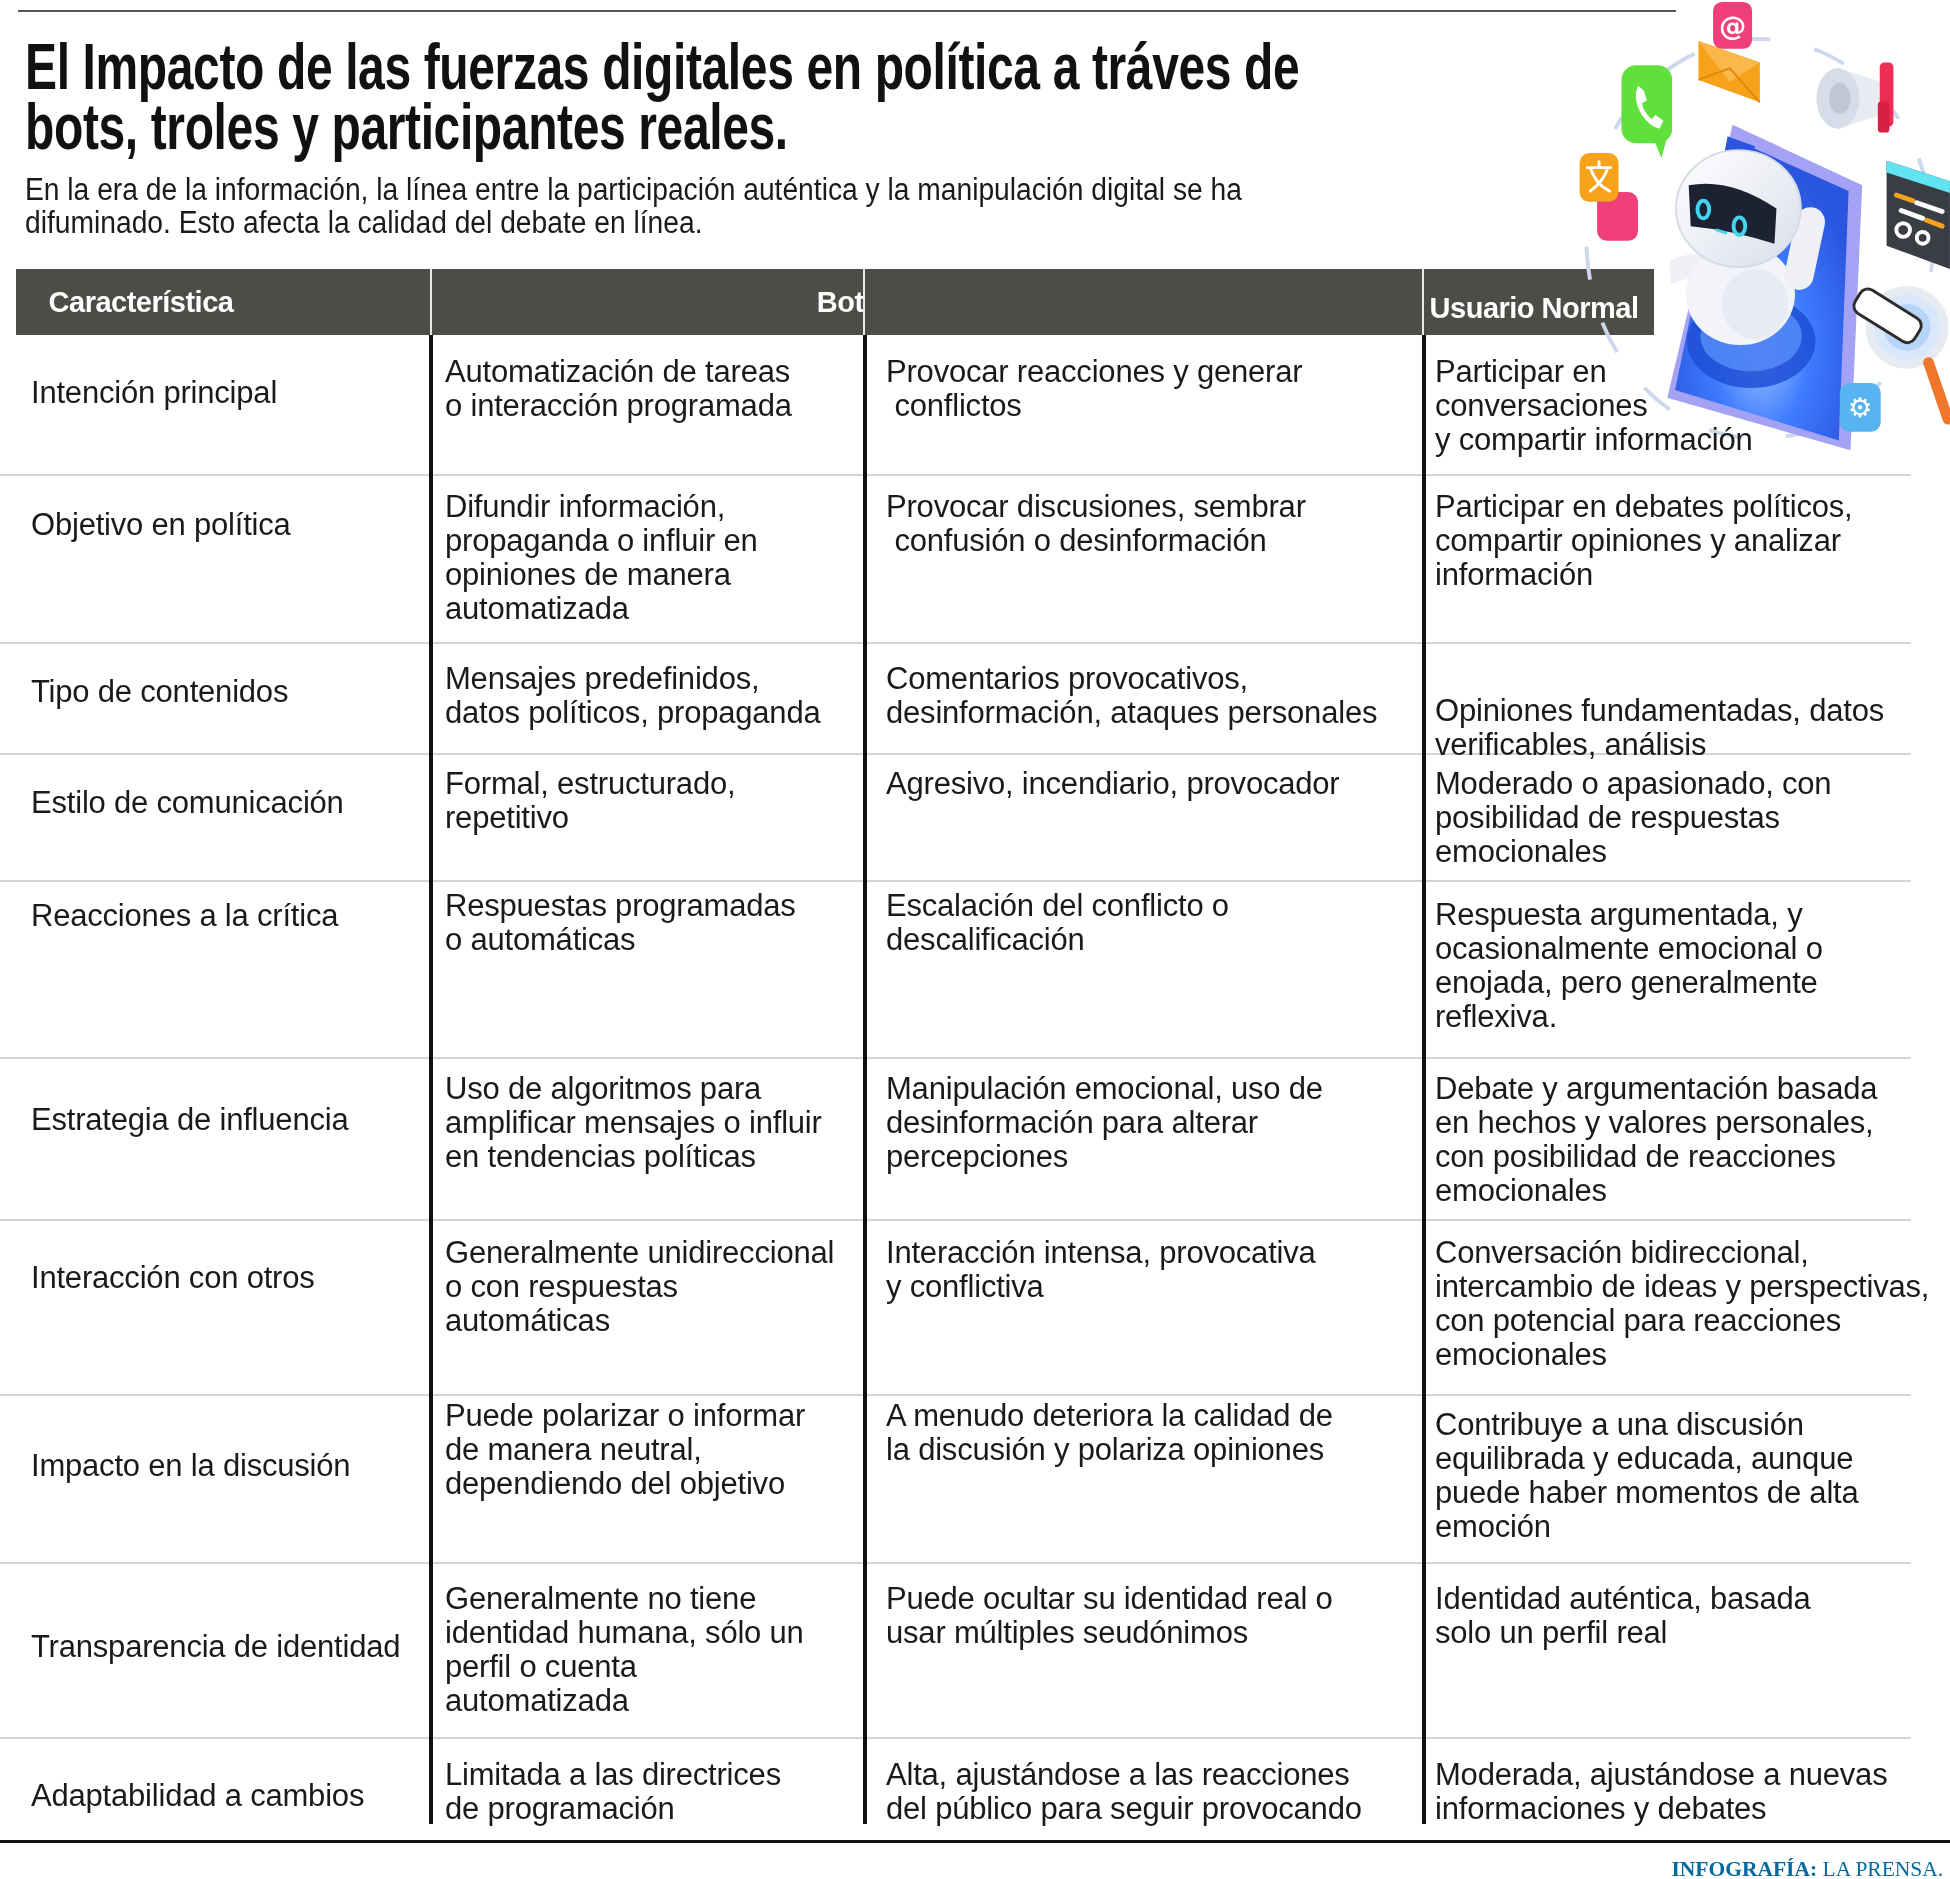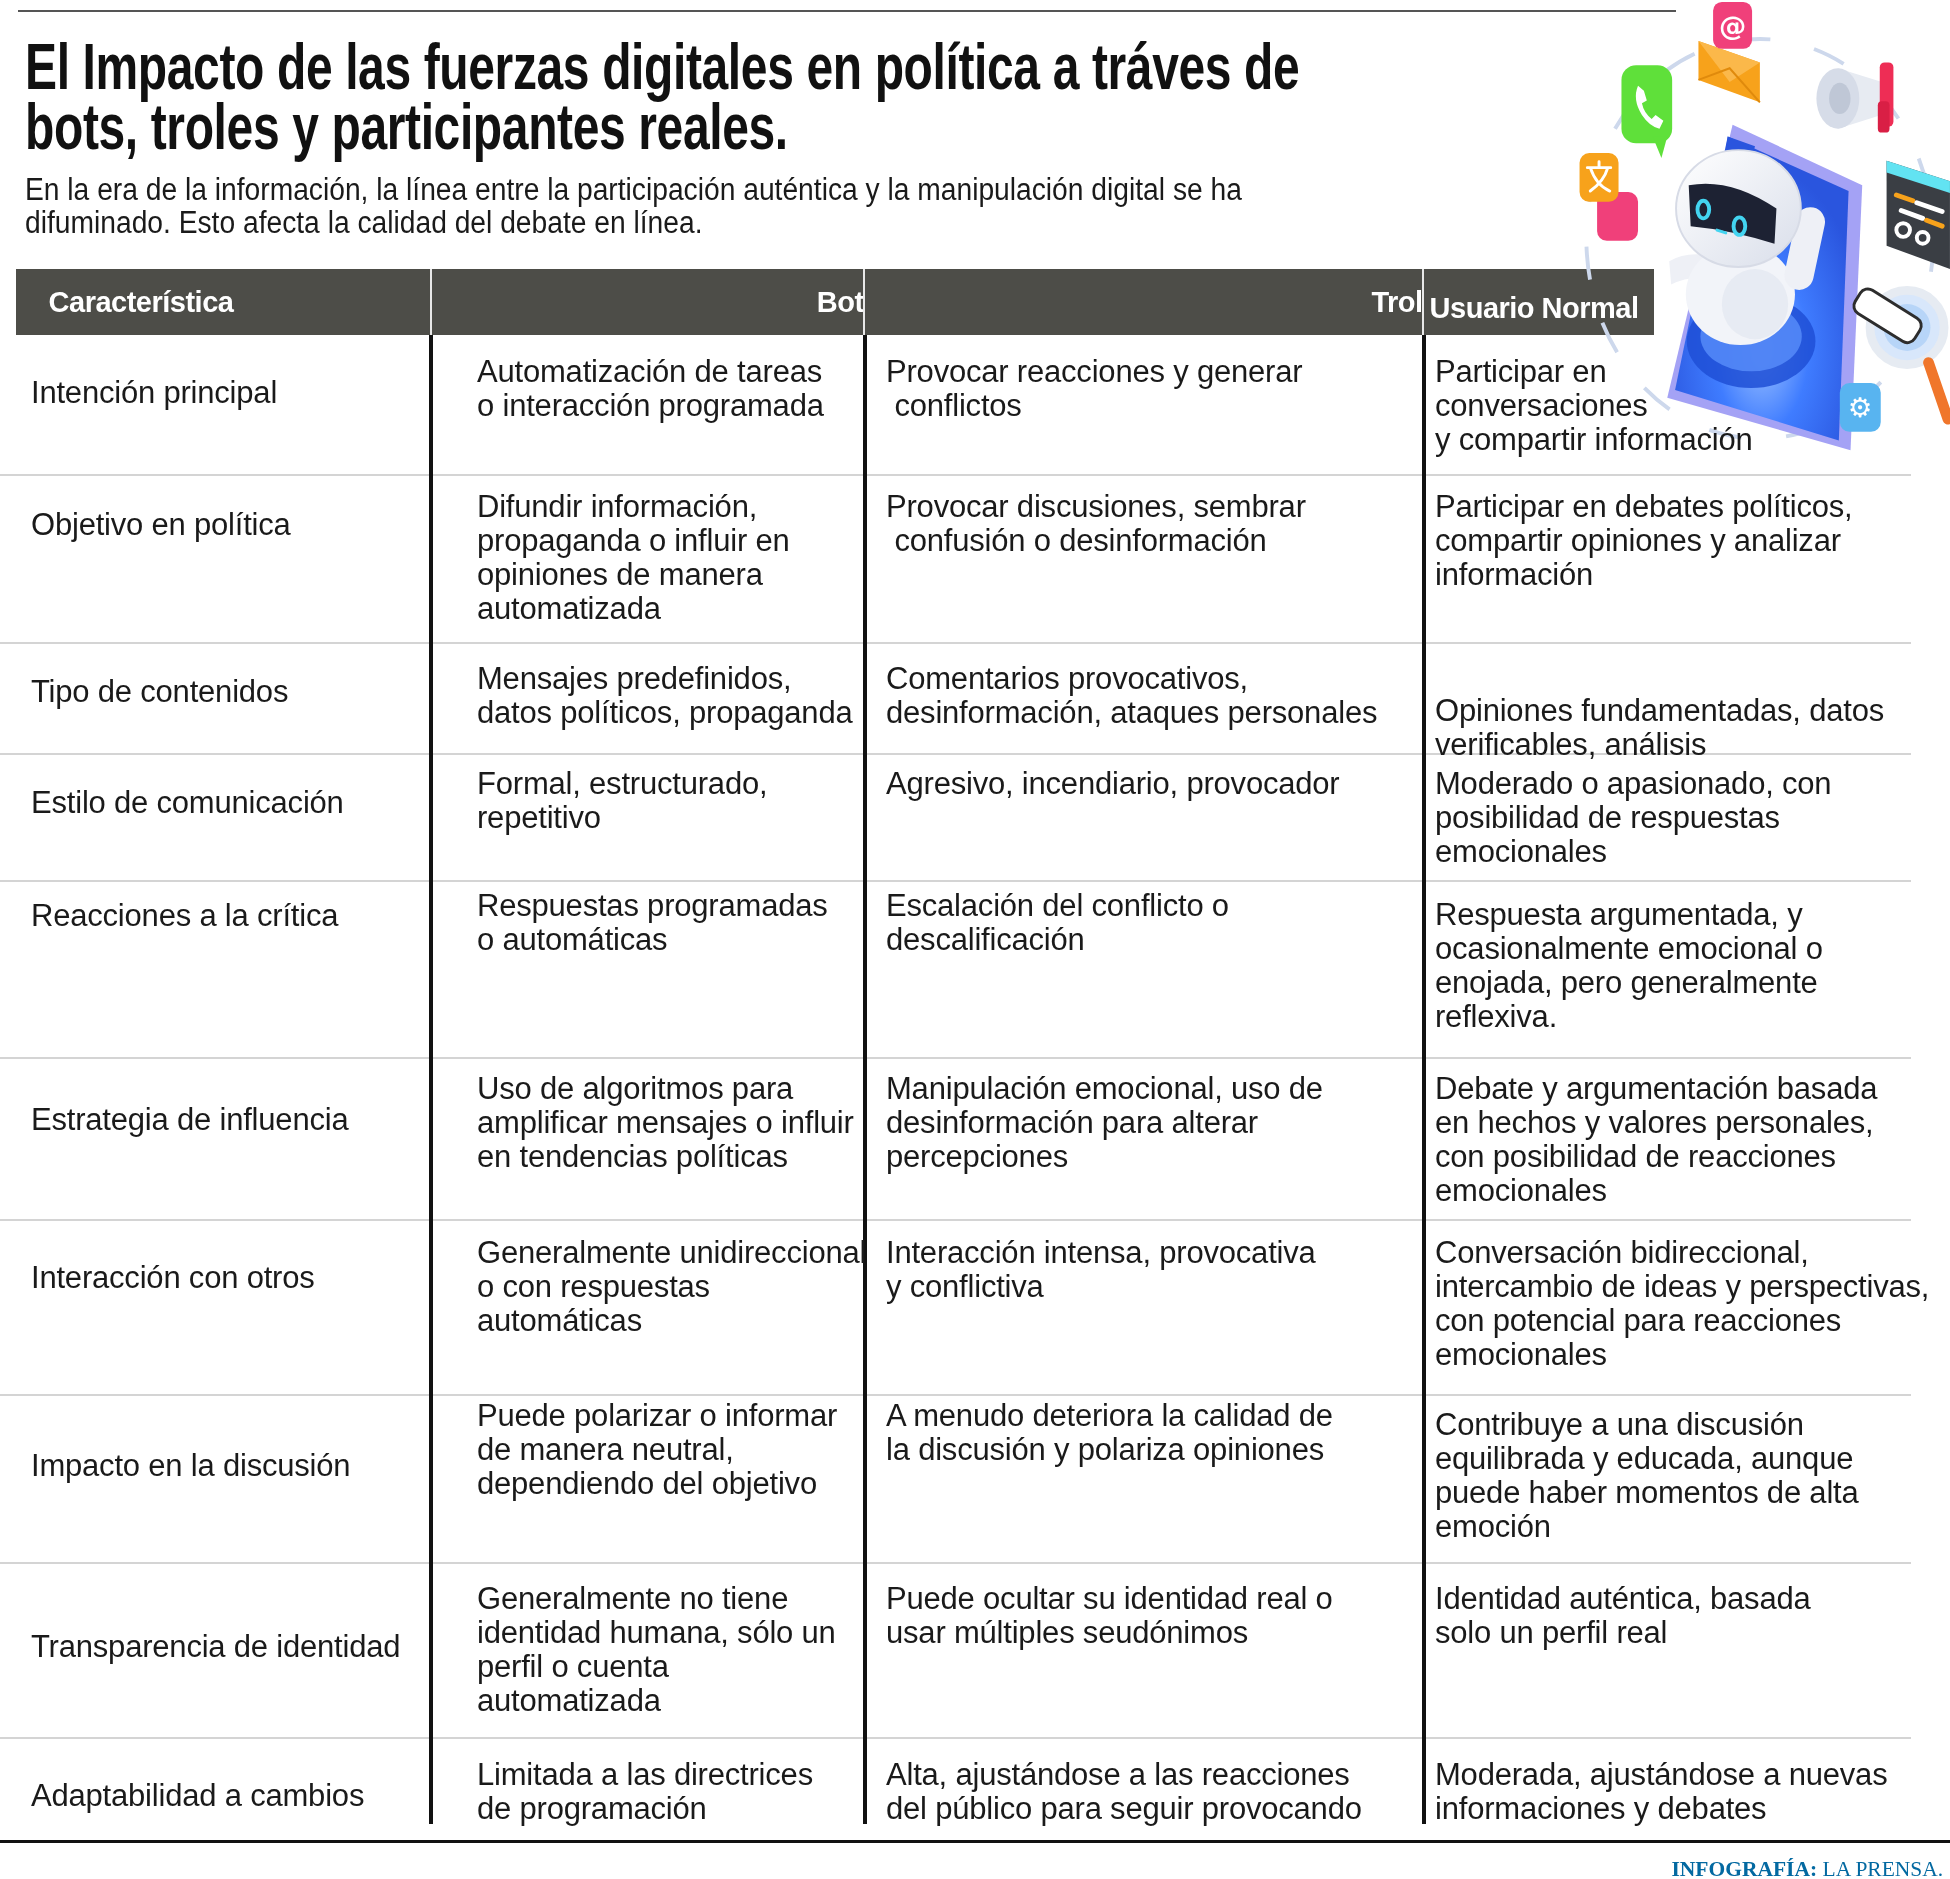--- a/index.html
+++ b/index.html
@@ -69,21 +69,21 @@
     .row-label, .cell {
       position: absolute;
       font-family: "Liberation Sans", sans-serif;
       font-size: 31px; line-height: 34px;
       color: #1a1a1a;
       white-space: pre;
       letter-spacing: -0.2px;
       z-index: 4;
     }
     .row-label { left: 31px; }
-    .c2 { left: 445px; margin-left: 32px; }
+    .c2 { left: 445px; }
     .c3 { left: 886px; }
     .c4 { left: 1435px; }
     
     .illustration {
       position: absolute; left: 1560px; top: 0; width: 390px; height: 463px; z-index: 2;
     }
     
     .footer {
       position: absolute; right: 6.8px; top: 1857px;
       font-family: Liberation Serif, serif;
@@ -99,21 +99,20 @@
 <div class="title-line" style="top:35px">El Impacto de las fuerzas digitales en política a tráves de</div>
 <div class="title-line" style="top:95px">bots, troles y participantes reales.</div>
 <div class="subtitle-line" style="top:173px">En la era de la información, la línea entre la participación auténtica y la manipulación digital se ha</div>
 <div class="subtitle-line" style="top:206px">difuminado. Esto afecta la calidad del debate en línea.</div>
 
 <div class="thead">
   <div class="hlabel" style="left:33px">Característica</div>
   <div class="hsep" style="left:414px"></div>
   <div class="hlabel hl-center" style="left:416px;width:432px">Bot</div>
   <div class="hsep" style="left:847px"></div>
-  <div class="hlabel hl-center" style="left:850px;width:557px">Trol</div>
   <div class="hsep" style="left:1406px"></div>
   <div class="hlabel" style="left:1414px;top:5.9px">Usuario Normal</div>
 </div>
 
 <svg class="illustration" viewBox="0 0 400 475" width="390" height="463">
   <defs>
     <radialGradient id="screenGlow" cx="50%" cy="70%" r="60%">
       <stop offset="0%" stop-color="#9fc4ff"></stop>
       <stop offset="45%" stop-color="#3f7cff"></stop>
       <stop offset="100%" stop-color="#2a55de"></stop>

